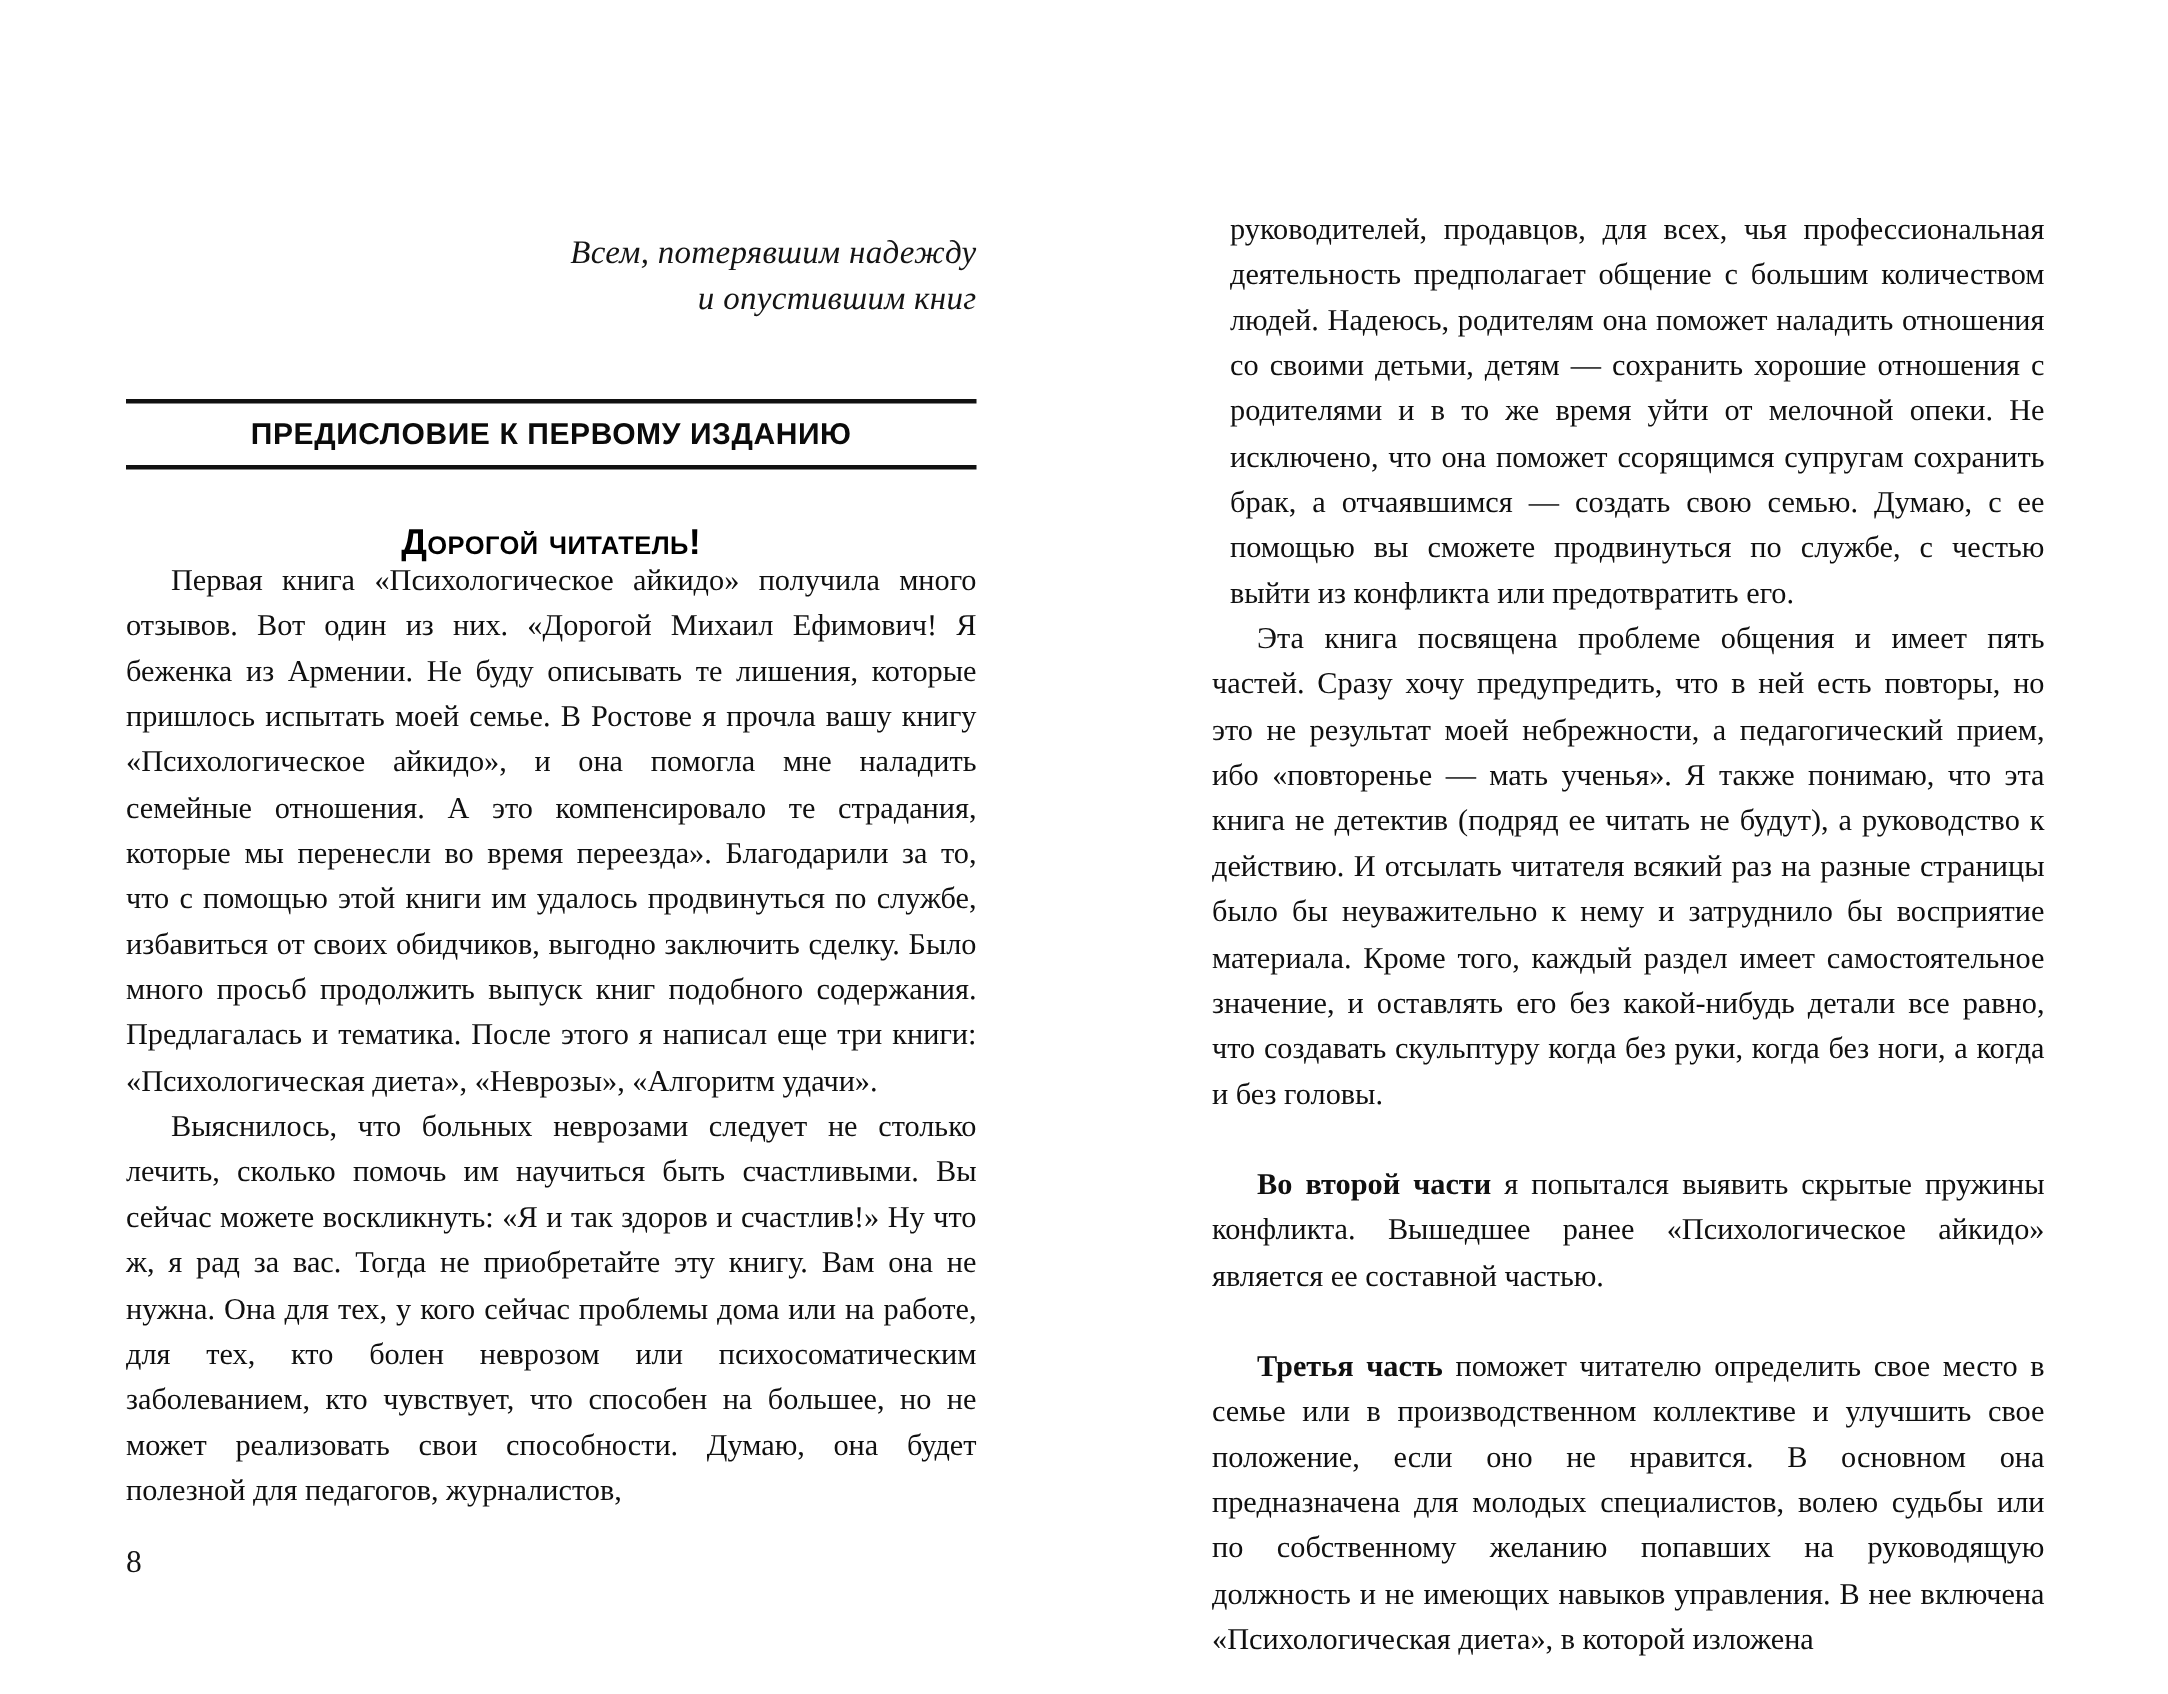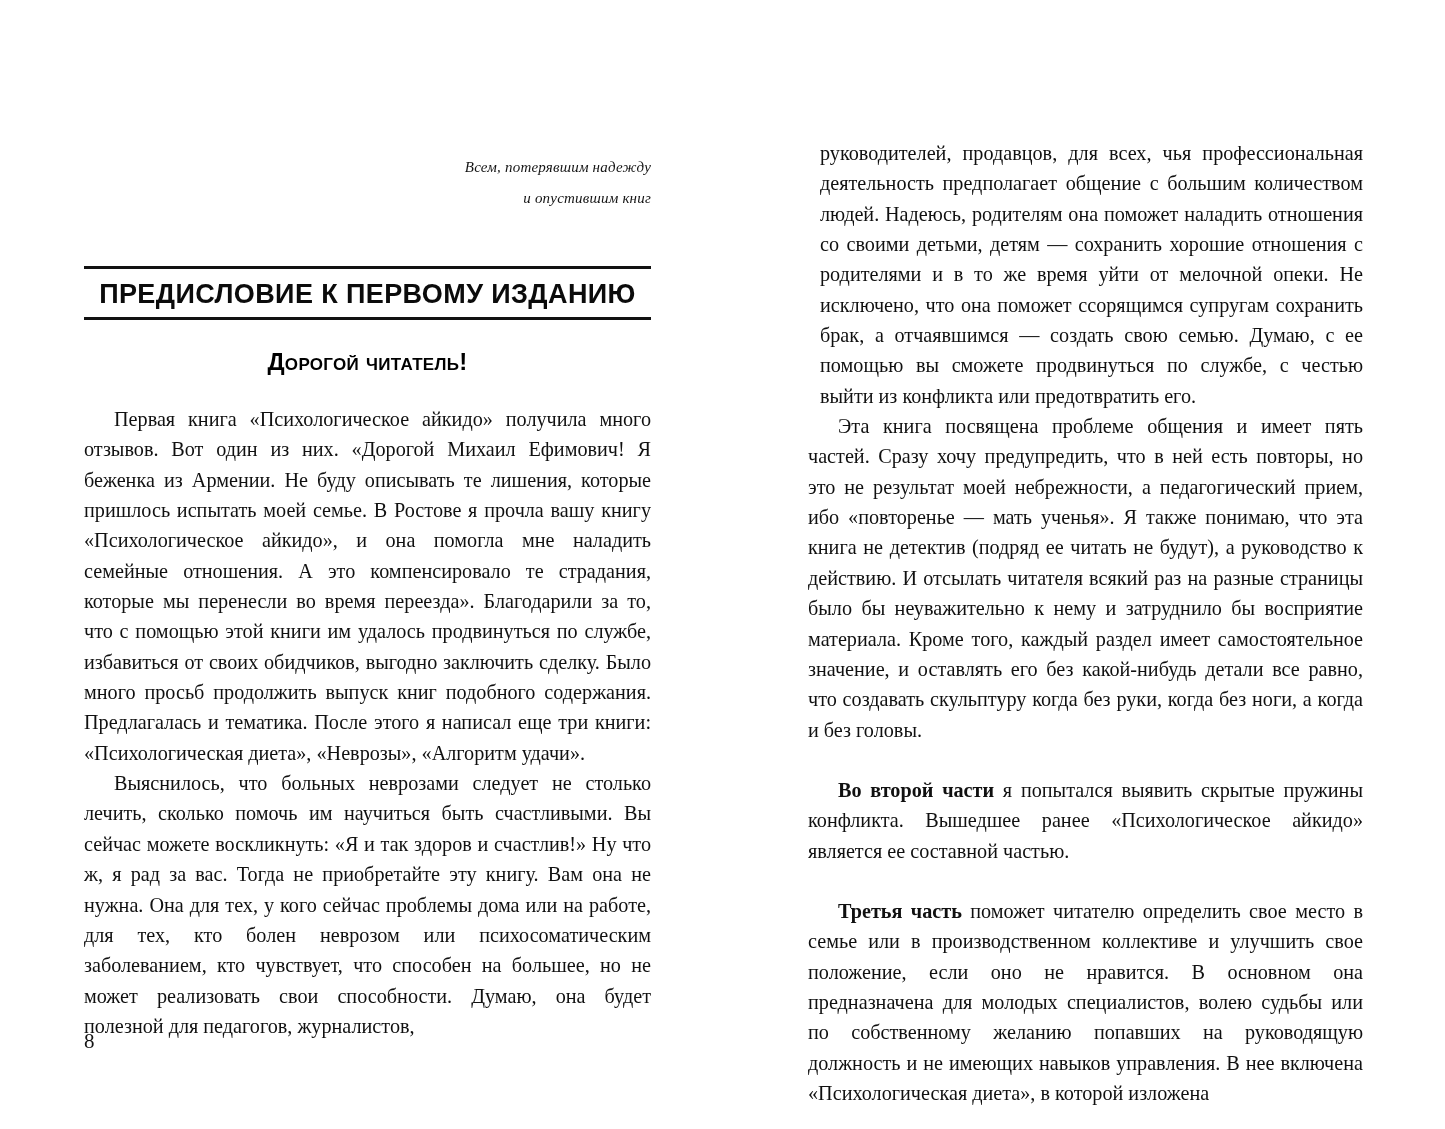--- a/index.html
+++ b/index.html
@@ -42,21 +42,21 @@
   .page-right .textcol { left: 85px; width: 555px; }
 
   
   .epigraph {
     position: absolute;
     left: 84px;
     top: 152px;
     width: 567px;
     text-align: right;
     font-style: italic;
-    font-size: 15px;
+    font-size: 22px;
     line-height: 31px;
     letter-spacing: 0.2px;
     color: #141414;
   }
   .epigraph div { white-space: nowrap; }
 
   
   .title-block {
     position: absolute;
     left: 84px;
@@ -64,21 +64,21 @@
     width: 567px;
   }
   .rule {
     height: 0;
     border-top: 3.2px solid #111111;
     width: 100%;
   }
   .title-text {
     font-family: "Liberation Sans", "DejaVu Sans", sans-serif;
     font-weight: bold;
-    font-size: 27px;
+    font-size: 20px;
     letter-spacing: 0.4px;
     text-align: center;
     color: #0b0b0b;
     padding: 11px 0 9px 0;
     line-height: 1.05;
   }
 
   
   .subhead {
     position: absolute;
@@ -104,21 +104,21 @@
     -webkit-hyphens: auto;
   }
   .body p {
     margin: 0;
     text-indent: 30px;
   }
   .body p.noindent { text-indent: 0; margin-left: 12px; }
   .body p.gap { margin-top: 30px; }
   .lead { font-weight: bold; }
 
-  .left-body  { top: 404px; }
+  .left-body  { top: 372px; }
   .right-body { top: 138px; }
 
   
   .folio {
     position: absolute;
     top: 1028px;
     font-size: 21px;
     line-height: 26px;
     color: #141414;
   }

